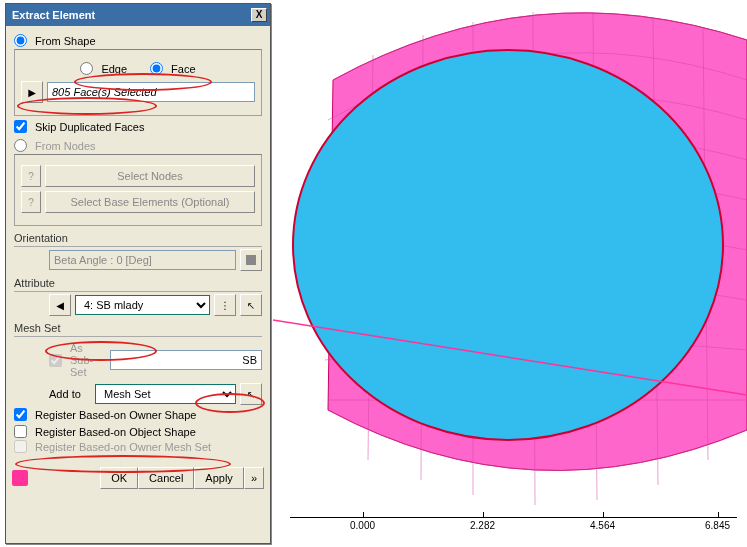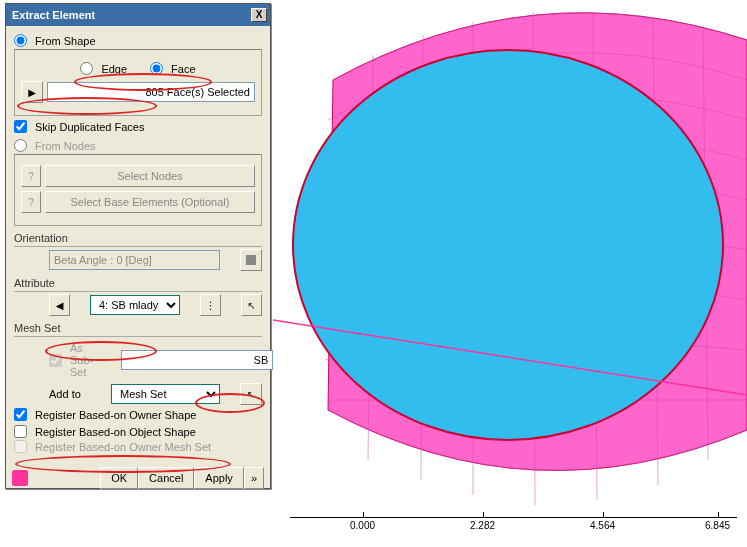--- a/index.html
+++ b/index.html
@@ -9,21 +9,21 @@
     background: #fff;
     width: 747px;
     height: 547px;
     position: relative;
     overflow: hidden;
   }
   .dialog {
     position: absolute;
     left: 5px; top: 3px;
     width: 266px;
-    height: 486px;
+    height: 541px;
     background: #ece9d8;
     border: 1px solid #555;
     box-shadow: 1px 1px 0 #888;
   }
   .titlebar {
     height: 22px;
     background: linear-gradient(#3a6ea5, #3a6ea5);
     color: #fff;
     display: flex;
     align-items: center;
@@ -91,21 +91,21 @@
     border-bottom: 1px solid #aaa;
     padding-bottom: 2px;
   }
   .combo {
     height: 20px;
     background: #fff;
     border: 1px solid #0f766e;
     padding: 1px 4px;
     font-size: 11px;
   }
-  .flex { display: flex; align-items: center; gap: 20px; padding-left: 35px; }
+  .flex { display: flex; align-items: center; gap: 4px; padding-left: 35px; }
   .btn {
     height: 22px;
     padding: 0 10px;
     background: #ece9d8;
     border: 1px solid #fff;
     border-right-color: #888; border-bottom-color: #888;
     font-size: 11px;
   }
   .bottom-row {
     display: flex;
@@ -161,21 +161,21 @@
         </label>
         <label class="radio-row">
           <input type="radio" checked="" style="">
           <span>Face</span>
         </label>
       </div>
       <div class="sel-row">
         <div class="small-btn">
           <span>▶</span>
         </div>
-        <input class="text-input" readonly="" style="text-align: right;" value="805 Face(s) Selected">
+        <input class="text-input" readonly="" style="text-align: left; font-style: italic;" value="805 Face(s) Selected">
       </div>
     </fieldset>
     <label class="radio-row">
       <input type="checkbox" checked="" style="">
       <span>Skip Duplicated Faces</span>
     </label>
 
     <div class="radio-row disabled-text" style="margin-top:6px">
       <input type="radio" style="">
       <span>From Nodes</span>

